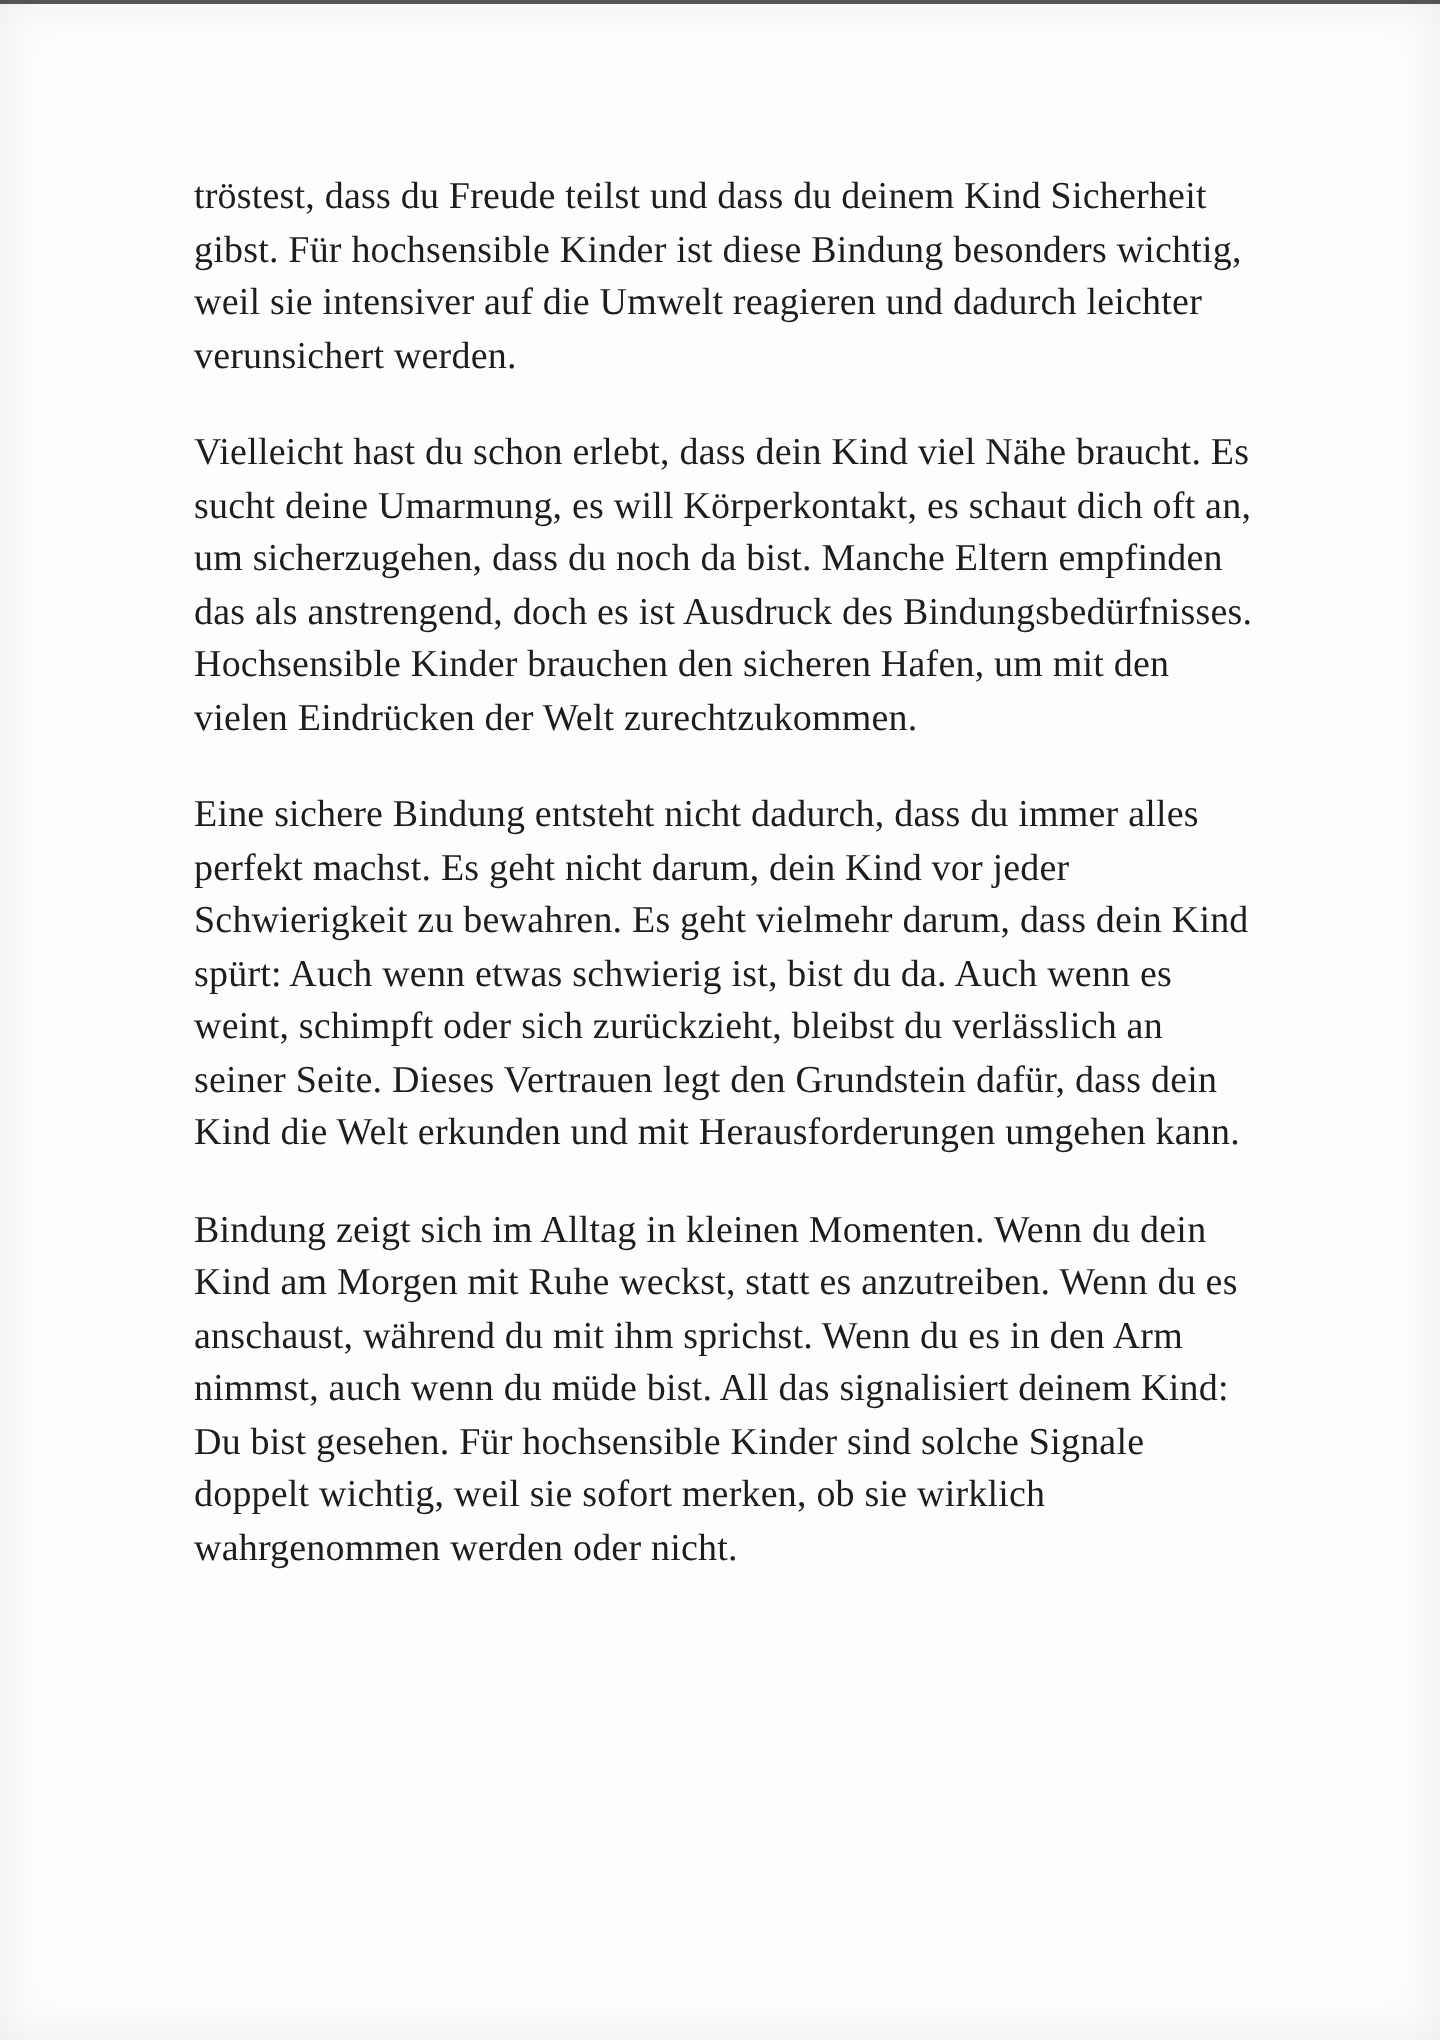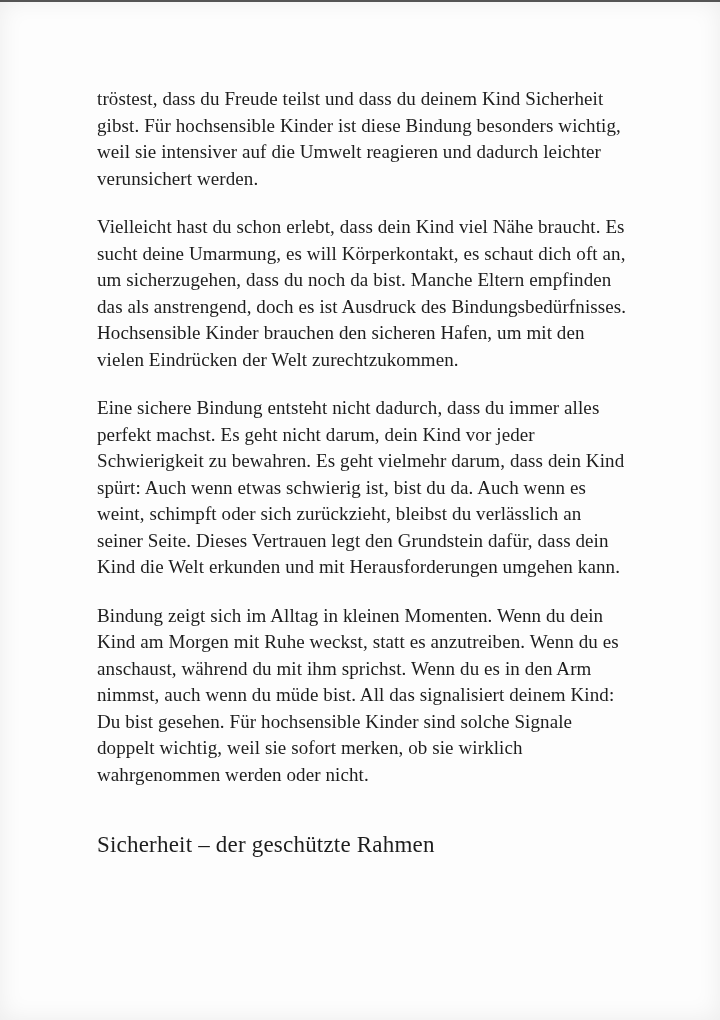--- a/index.html
+++ b/index.html
@@ -55,14 +55,13 @@
 </head>
 <body>
 
 <div class="page">
   <div class="body-text">
     <p>tröstest, dass du Freude teilst und dass du deinem Kind Sicherheit gibst. Für hochsensible Kinder ist diese Bindung besonders wichtig, weil sie intensiver auf die Umwelt reagieren und dadurch leichter verunsichert werden.</p>
     <p>Vielleicht hast du schon erlebt, dass dein Kind viel Nähe braucht. Es sucht deine Umarmung, es will Körperkontakt, es schaut dich oft an, um sicherzugehen, dass du noch da bist. Manche Eltern empfinden das als anstrengend, doch es ist Ausdruck des Bindungsbedürfnisses. Hochsensible Kinder brauchen den sicheren Hafen, um mit den vielen Eindrücken der Welt zurechtzukommen.</p>
     <p>Eine sichere Bindung entsteht nicht dadurch, dass du immer alles perfekt machst. Es geht nicht darum, dein Kind vor jeder Schwierigkeit zu bewahren. Es geht vielmehr darum, dass dein Kind spürt: Auch wenn etwas schwierig ist, bist du da. Auch wenn es weint, schimpft oder sich zurückzieht, bleibst du verlässlich an seiner Seite. Dieses Vertrauen legt den Grundstein dafür, dass dein Kind die Welt erkunden und mit Herausforderungen umgehen kann.</p>
     <p>Bindung zeigt sich im Alltag in kleinen Momenten. Wenn du dein Kind am Morgen mit Ruhe weckst, statt es anzutreiben. Wenn du es anschaust, während du mit ihm sprichst. Wenn du es in den Arm nimmst, auch wenn du müde bist. All das signalisiert deinem Kind: Du bist gesehen. Für hochsensible Kinder sind solche Signale doppelt wichtig, weil sie sofort merken, ob sie wirklich wahrgenommen werden oder nicht.</p>
   </div>
-  <h1 class="section-heading">Sicherheit – der geschützte Rahmen</h1>
 </div>
 
 </body></html>

